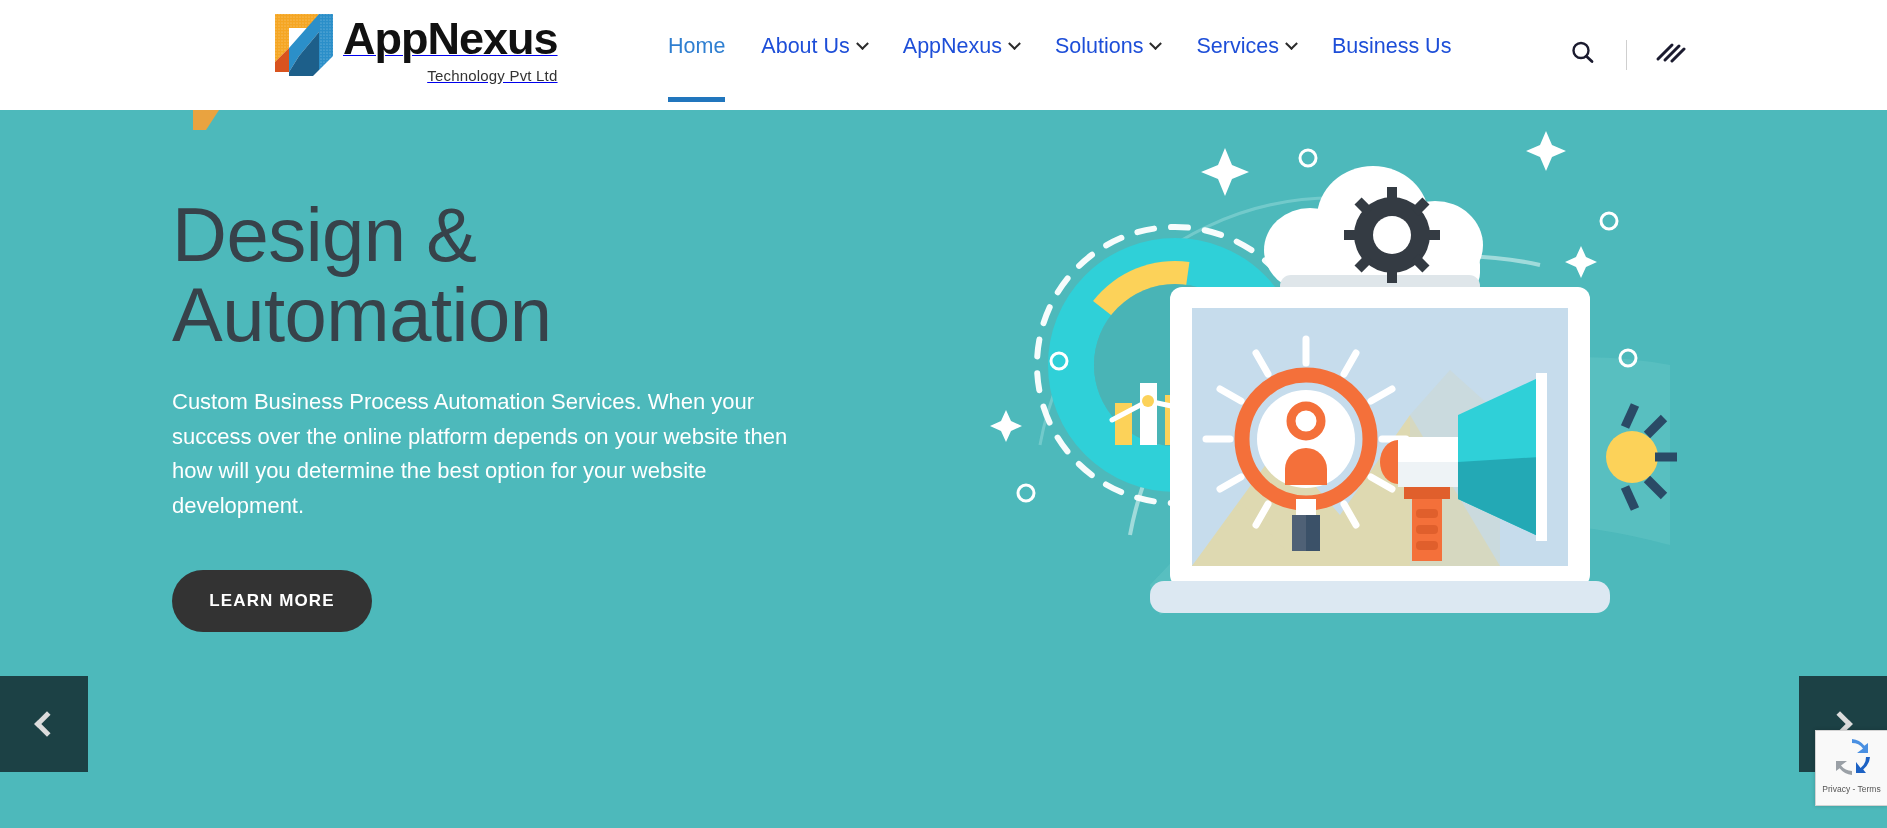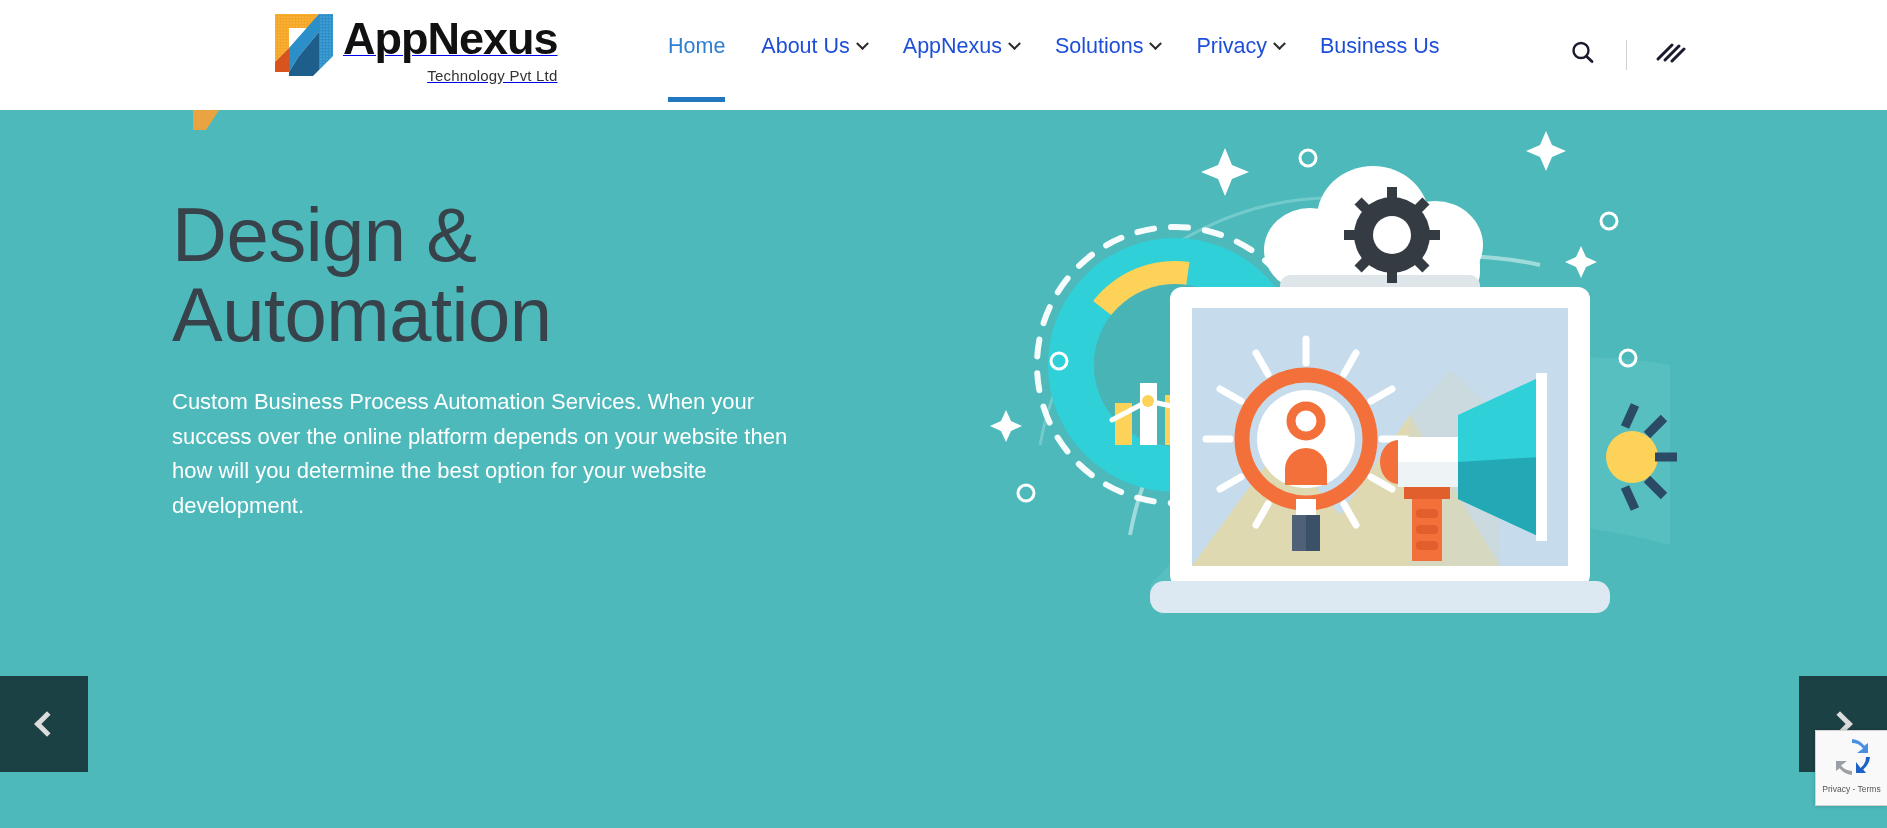--- a/index.html
+++ b/index.html
@@ -194,21 +194,21 @@
       <span class="nav-label">AppNexus</span>
       <i class="chev"></i>
     </div>
 
     <div class="nav-item">
       <span class="nav-label">Solutions</span>
       <i class="chev"></i>
     </div>
 
     <div class="nav-item">
-      <span class="nav-label">Privacy</span>
+      <span class="nav-label">Services</span>
       <i class="chev"></i>
     </div>
 
     <div class="nav-item">
       <span class="nav-label">Business Us</span>
     </div>
 
   </nav>
 
   <div class="head-tools">
@@ -358,20 +358,21 @@
         <line x1="655" y1="394" x2="645" y2="372"></line>
       </g>
 
     </svg>
   </div>
 
   <div class="hero-copy">
     <div class="h1-line">Design &amp;</div>
     <div class="h1-line">Automation</div>
     <p class="hero-para">Custom Business Process Automation Services. When your success over the online platform depends on your website then how will you determine the best option for your website development.</p>
+    <button class="learn-btn">LEARN MORE</button>
   </div>
 
   <div class="car-arrow left">
     <span class="arrow-g l"></span>
   </div>
   <div class="car-arrow right">
     <span class="arrow-g r"></span>
   </div>
 
   <div class="recaptcha">

